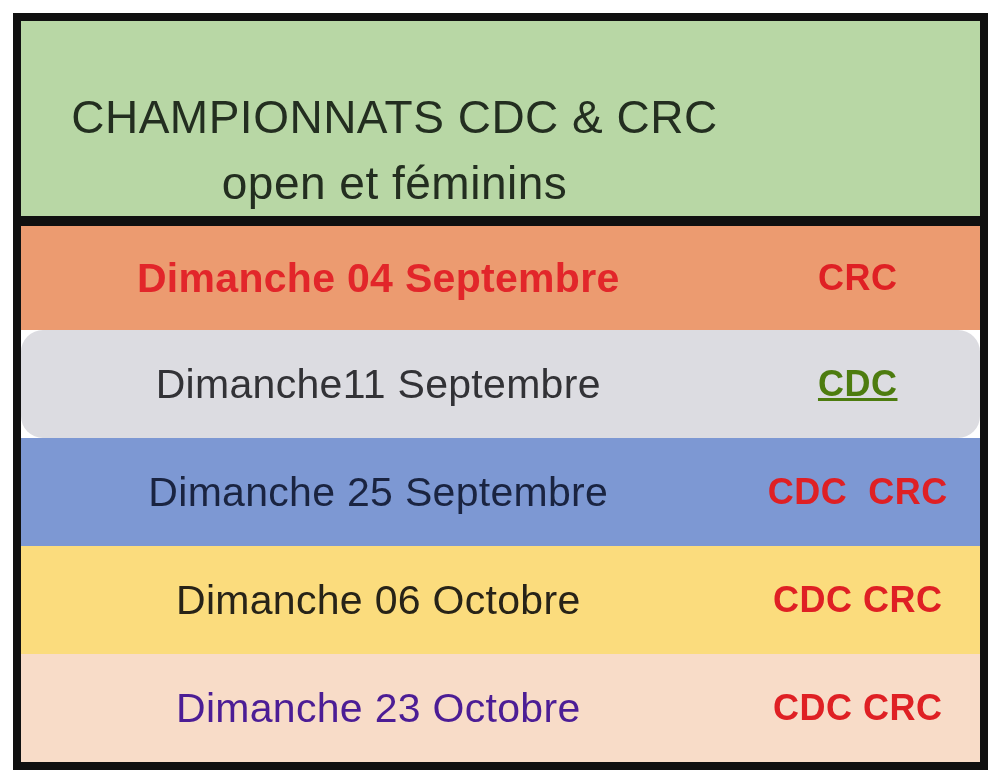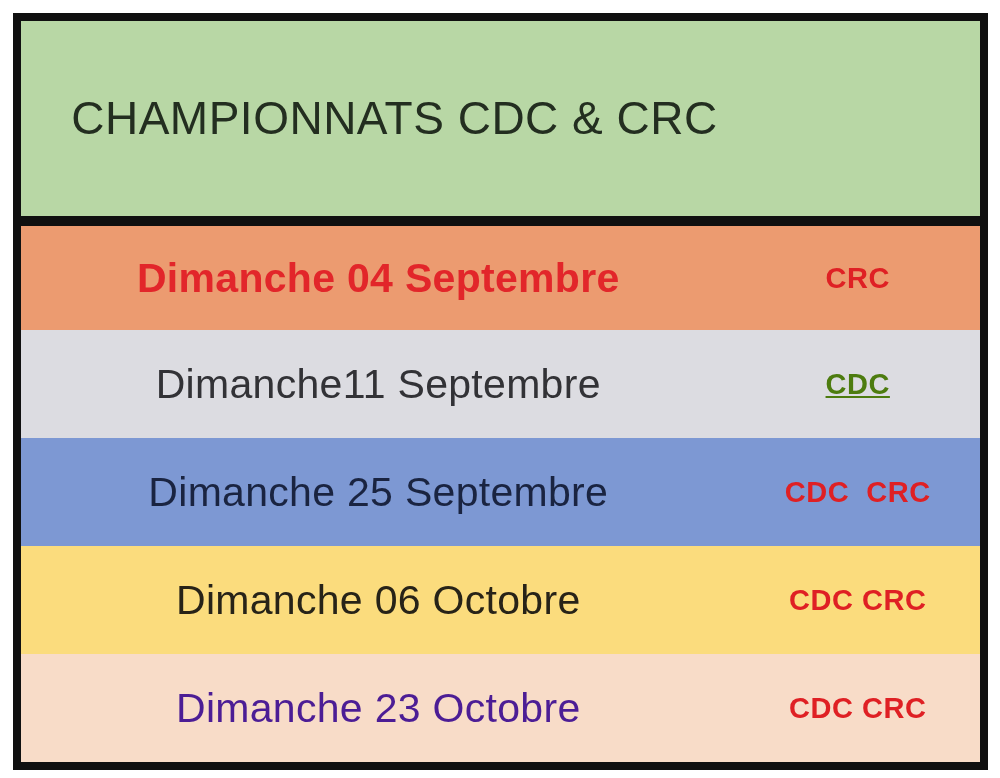--- a/index.html
+++ b/index.html
@@ -26,71 +26,72 @@
     box-sizing: border-box;
     border: 8px solid #101010;
     display: flex;
     flex-direction: column;
   }
   .header {
     height: 195px;
     flex: 0 0 195px;
     display: flex;
     flex-direction: column;
-    justify-content: center;
+    justify-content: flex-end;
     padding-left: 26px;
   }
   .header-text {
     text-align: center;
     padding-right: 238px;
     font-size: 46px;
     line-height: 1.42;
     letter-spacing: 0.5px;
   }
   .divider {
     height: 10px;
     flex: 0 0 10px;
     background: #101010;
   }
   .row {
     display: flex;
     align-items: center;
   }
   .row-1 { flex: 0 0 104px; }
-  .row-2 { flex: 0 0 108px; }
+  .row-2 { flex: 0 0 108px; border-radius: 22px; }
   .row-3 { flex: 0 0 108px; }
   .row-4 { flex: 0 0 108px; }
   .row-5 { flex: 1 1 auto; }
   .cell-date {
     width: 74.5%;
     text-align: center;
     font-size: 41px;
     letter-spacing: 0.3px;
   }
   .cell-date.bold {
     font-weight: bold;
   }
   .cell-labels {
     flex: 1;
     text-align: center;
-    font-size: 29px;
+    font-size: 36px;
     font-weight: bold;
     white-space: pre;
     letter-spacing: 0.5px;
   }
 </style>
 </head>
 <body>
 
 <div class="canvas">
   <div class="poster" style="border-color: rgb(16, 16, 16);">
 
     <div class="header" style="background-color: rgb(184, 215, 165);">
       <div class="header-text" style="color: rgb(35, 46, 32);">
         <div>CHAMPIONNATS CDC &amp; CRC</div>
+        <div>open et féminins</div>
       </div>
     </div>
 
     <div class="divider" style="background-color: rgb(16, 16, 16);"></div>
 
     <div class="row row-1" style="background-color: rgb(236, 155, 112);">
       <div class="cell-date bold" style="color: rgb(226, 38, 42);">Dimanche 04 Septembre</div>
       <div class="cell-labels" style="color: rgb(223, 32, 36);">CRC</div>
     </div>
 

